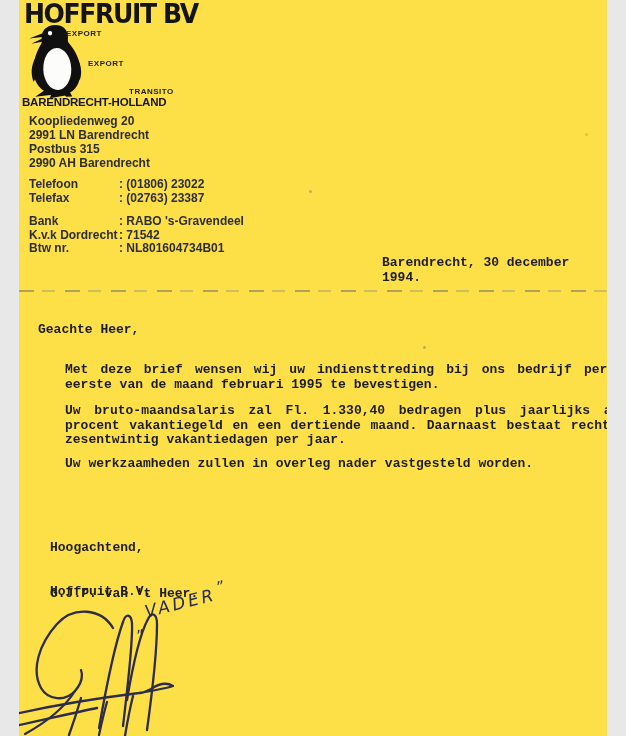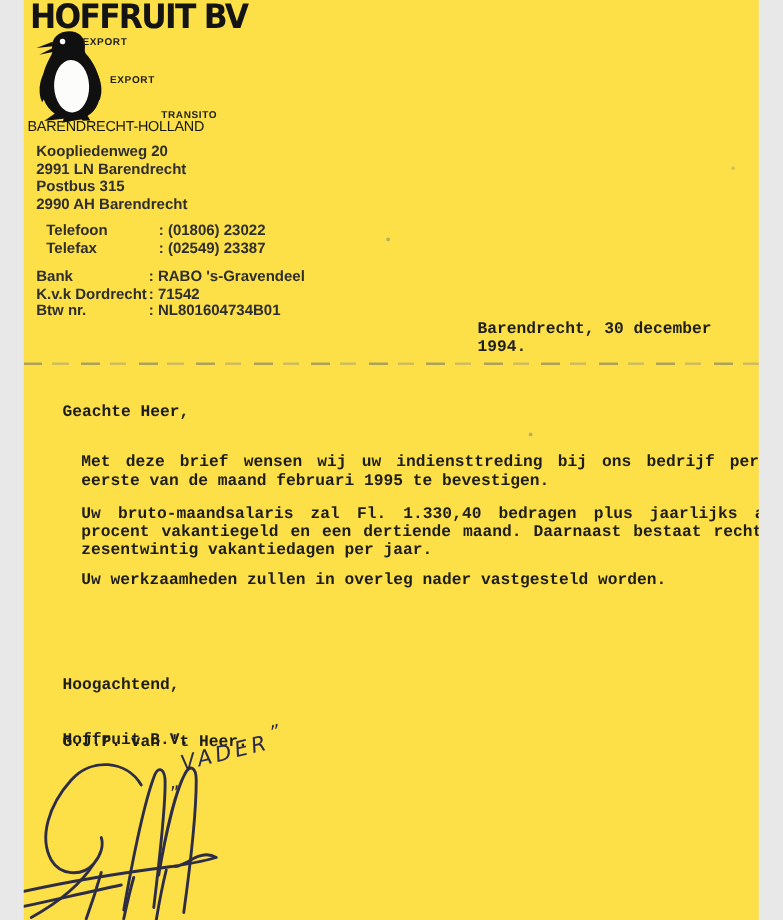--- a/index.html
+++ b/index.html
@@ -17,42 +17,42 @@
   }
   .penguin{position:absolute; left:10px; top:24px; transform:rotate(-2deg);}
   .tagline{
     position:absolute; font-size:8px; font-weight:700; letter-spacing:.5px;
     color:#1e1e1e; white-space:nowrap;
   }
   .tag-import{left:47px; top:29px;}
   .tag-export{left:69px; top:59px;}
   .tag-transito{left:82px; top:87px;margin-left:28px;}
   .location{
-    position:absolute; left:3px; top:96px; font-size:11.5px; font-weight:400;
+    position:absolute; left:3px; top:96px; font-size:11.5px; font-weight:700;
     letter-spacing:-.2px; color:#171717; white-space:nowrap;
   }
   .addr{
     position:absolute; left:10px; top:114px; font-size:12px; font-weight:700;
     line-height:14px; color:#2e2e2e;
   }
   .contact{position:absolute; left:10px; font-size:12px; font-weight:700; color:#2e2e2e;}
-  .contact-1{top:177px; line-height:14px;margin-left:8px;}
+  .contact-1{top:177px; line-height:14px;}
   .contact-2{top:215px; line-height:13.7px;}
   .contact .row{white-space:nowrap;}
   .contact .lbl{display:inline-block; width:90px;}
   
   .tw{
     position:absolute; margin:0;
     font-family:"Liberation Mono","DejaVu Sans Mono",monospace;
     font-weight:700; font-size:13px; line-height:14.5px; color:#1d1d1d;
     white-space:pre-wrap;
   }
   .recipient{left:363px; top:177px; line-height:13.2px;}
   .dateline{left:363px; top:256px;}
-  .salutation{left:31px; top:323px;text-align:center;}
+  .salutation{left:19px; top:323px;text-align:center;}
   .para{left:46px; width:570px; text-align:justify;}
   .p1{top:363px;} .p2{top:404px;} .p3{top:457px;}
   .closing{left:31px; top:512px;}
   .signatory{left:31px; top:587px;}
   
   .fold-line{
     position:absolute; left:0; top:290px; width:626px; height:2px;
     background:repeating-linear-gradient(90deg,
       rgba(110,110,110,.55) 0 15px, rgba(0,0,0,0) 15px 23px,
       rgba(130,130,130,.38) 23px 36px, rgba(0,0,0,0) 36px 46px);
@@ -107,21 +107,21 @@
     <div>2991 LN Barendrecht</div>
     <div>Postbus 315</div>
     <div>2990 AH Barendrecht</div>
   </div>
 
   <div class="contact contact-1">
     <div class="row">
       <span class="lbl">Telefoon</span><span>: (01806) 23022</span>
     </div>
     <div class="row">
-      <span class="lbl">Telefax</span><span>: (02549) 23387</span>
+      <span class="lbl">Telefax</span><span>: (02763) 23387</span>
     </div>
   </div>
 
   <div class="contact contact-2">
     <div class="row">
       <span class="lbl">Bank</span><span>: RABO 's-Gravendeel</span>
     </div>
     <div class="row">
       <span class="lbl">K.v.k Dordrecht</span><span>: 71542</span>
     </div>

